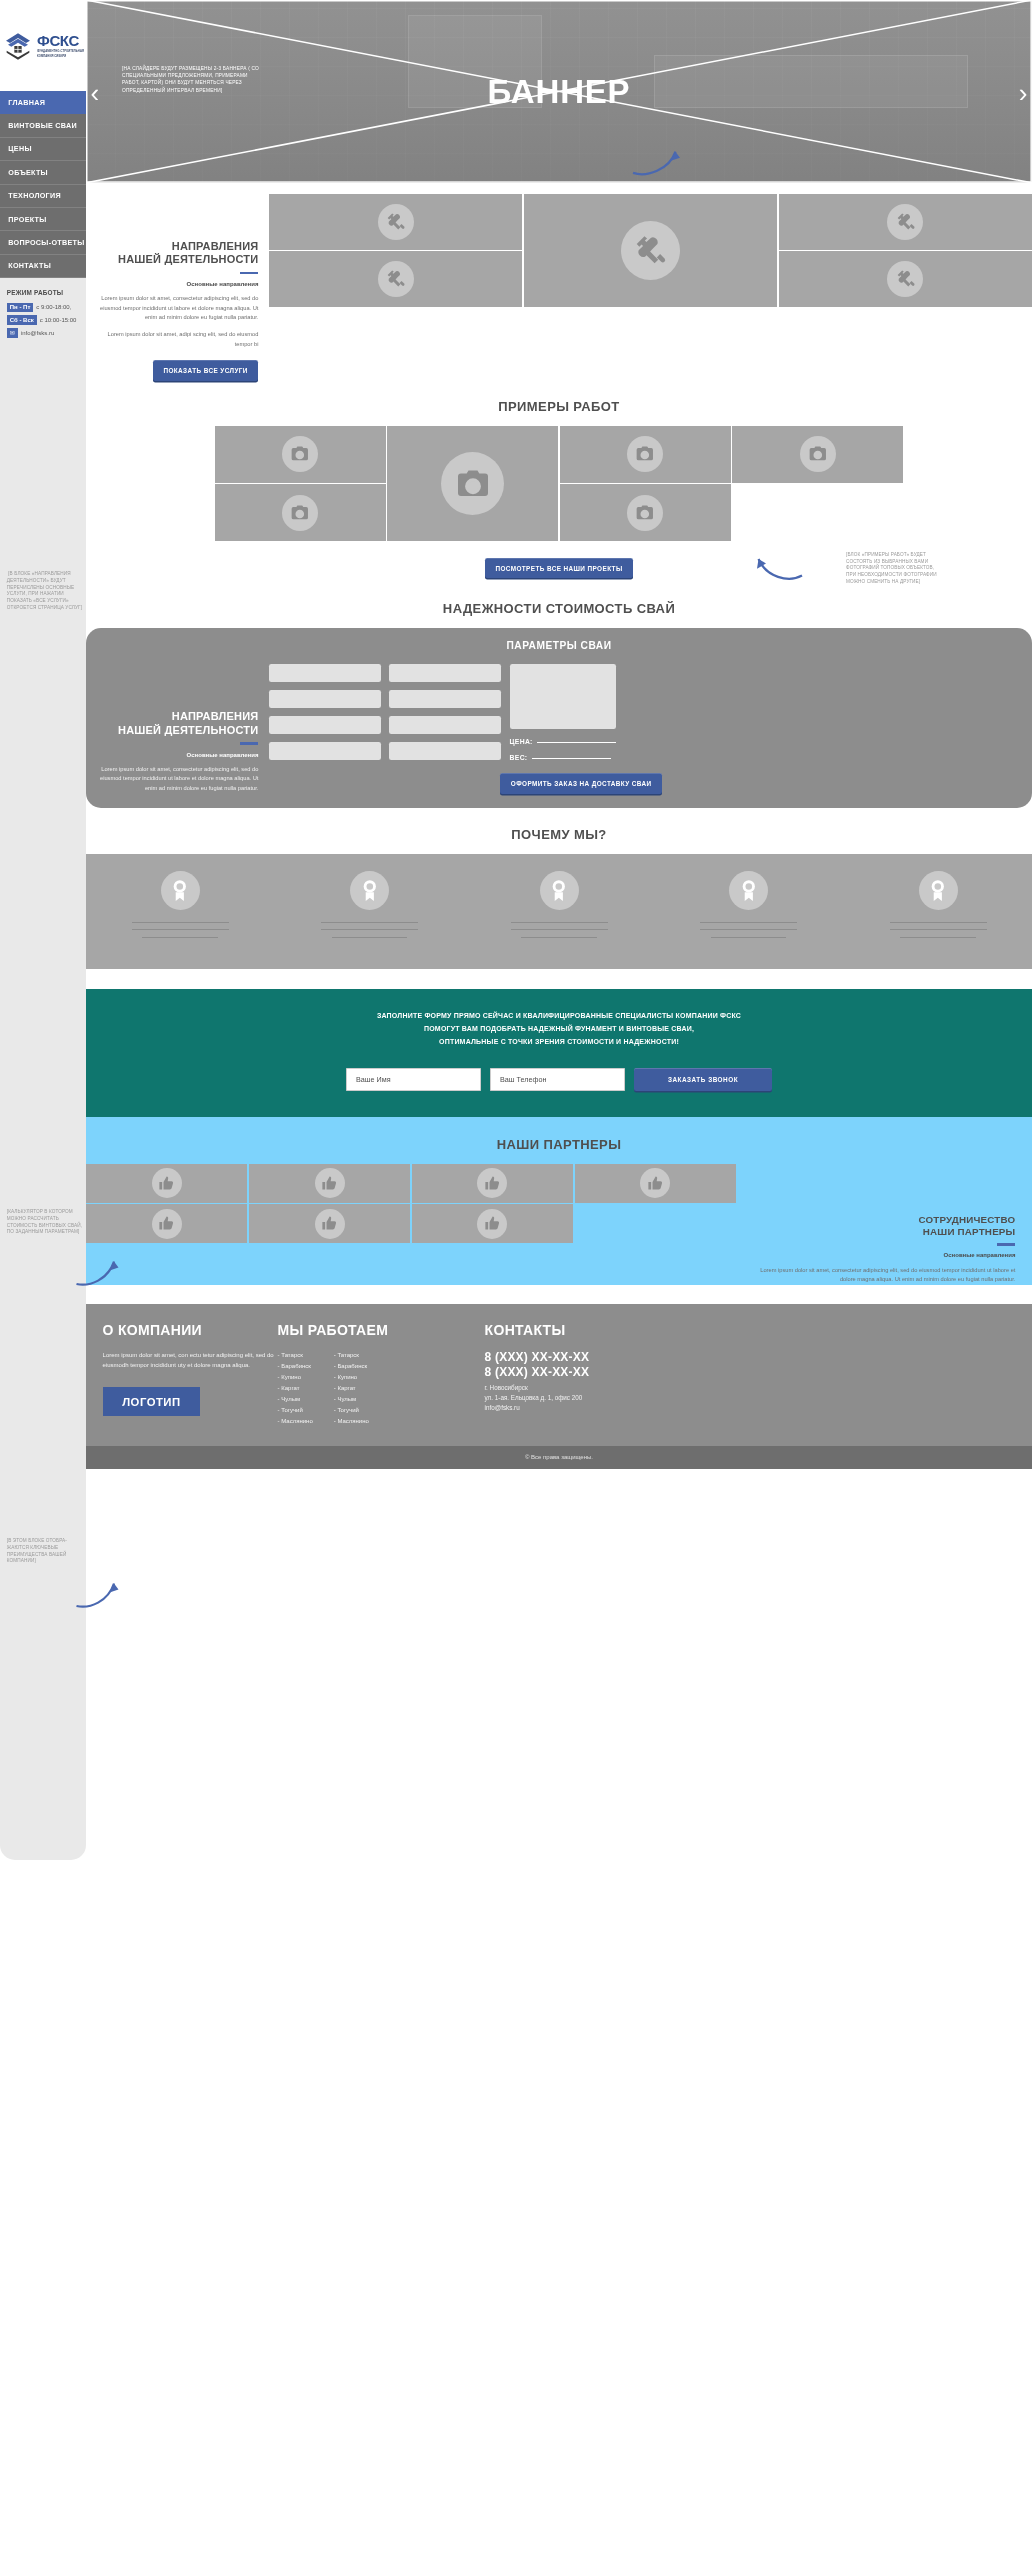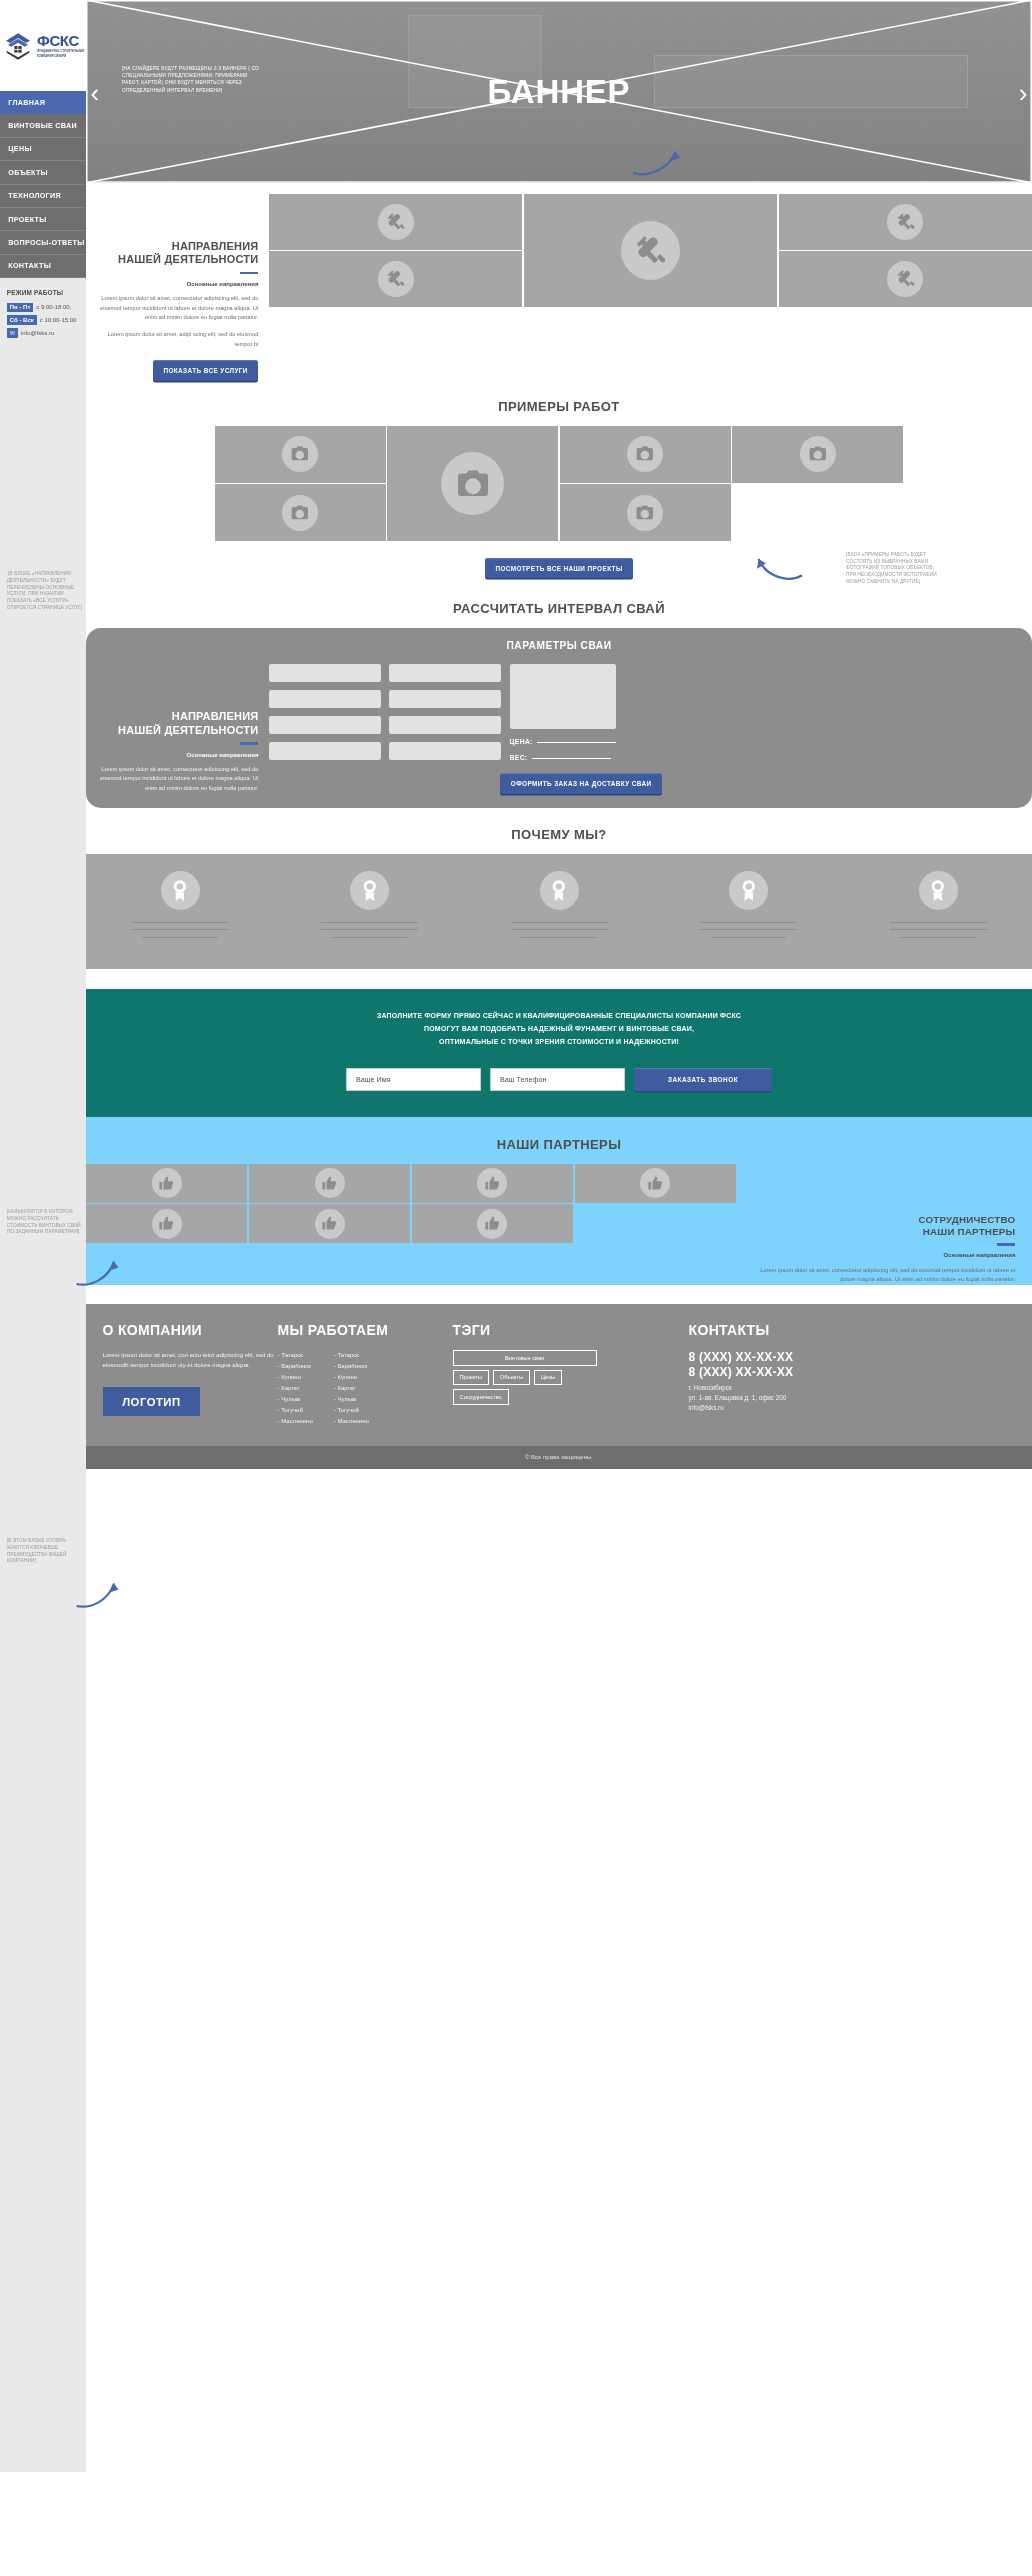--- a/index.html
+++ b/index.html
@@ -6,22 +6,23 @@
   html, body { background: #ffffff; }
   body {
     width: 1032px;
     font-family: "Liberation Sans", "DejaVu Sans", sans-serif;
     color: #333;
   }
   .page { position: relative; width: 1032px; height: 2576px; background:#ffffff; overflow: hidden; }
 
   
   .sidebar {
-    position: absolute; left: 0; top: 0; width: 86px; height: 2472px;
+    position: absolute; left: 0; top: 0; width: 86px; height: 1860px;
     background: #e9e9e9;
+    border-radius: 15px;
   }
   .logo-box {
     height: 91px; background: #ffffff; display: flex; align-items: center;
     justify-content: center; padding: 4.5px 3px;
   }
   .logo-wrap { display: flex; align-items: center; gap: 3px; }
   .logo-mark { width: 32px; height: 32px; flex: none; }
   .logo-text { display: flex; flex-direction: column; justify-content: center; }
   .logo-name {
     font-size: 15px; font-weight: bold; color: #2f4f8f; letter-spacing: -0.4px;
@@ -474,21 +475,21 @@
           <path d="M68 30 C 50 40, 20 32, 10 8" stroke="#4a68b0" stroke-width="3" fill="none"></path>
           <path d="M10 8 L8 21 L20 14 Z" fill="#4a68b0"></path>
         </svg>
         <div class="note ex-note">
           <span>[БЛОК «ПРИМЕРЫ РАБОТ» БУДЕТ СОСТОЯТЬ ИЗ ВЫБРАННЫХ ВАМИ ФОТОГРАФИЙ ТОПОВЫХ ОБЪЕКТОВ, ПРИ НЕОБХОДИМОСТИ ФОТОГРАФИИ МОЖНО СМЕНИТЬ НА ДРУГИЕ]</span>
         </div>
       </div>
     </section>
 
     <section class="sec-calc">
-      <h2 class="sec-h calc-head">РАССЧИТАТЬ ИНТЕРВАЛ СВАЙ</h2>
+      <h2 class="sec-h calc-head">НАДЕЖНОСТИ СТОИМОСТЬ СВАЙ</h2>
       <div class="calc-box">
         <div class="calc-title">ПАРАМЕТРЫ СВАИ</div>
         <div class="calc-body">
           <div class="calc-left">
             <div class="h2 light">
               <span>НАПРАВЛЕНИЯ</span><br>
               <span>НАШЕЙ ДЕЯТЕЛЬНОСТИ</span>
             </div>
             <div class="rule"></div>
             <div class="h3 light">Основные направления</div>
@@ -716,30 +717,20 @@
             <li>- Барабинск</li>
             <li>- Купино</li>
             <li>- Каргат</li>
             <li>- Чулым</li>
             <li>- Тогучий</li>
             <li>- Маслянино</li>
           </ul>
         </div>
       </div>
 
-      <div class="f-col-3">
-        <div class="f-h">ТЭГИ</div>
-        <div class="tags">
-          <button class="tag full">Винтовые сваи</button>
-          <button class="tag">Проекты</button>
-          <button class="tag">Объекты</button>
-          <button class="tag">Цены</button>
-          <button class="tag">Сотрудничество</button>
-        </div>
-      </div>
 
       <div class="f-col-4">
         <div class="f-h">КОНТАКТЫ</div>
         <div class="phone">8 (XXX) XX-XX-XX</div>
         <div class="phone">8 (XXX) XX-XX-XX</div>
         <div class="addr">
           <span>г. Новосибирск</span><br>
           <span>ул. 1-ая. Ельцовка д. 1, офис 200</span><br>
           <span>info@fsks.ru</span>
         </div>

